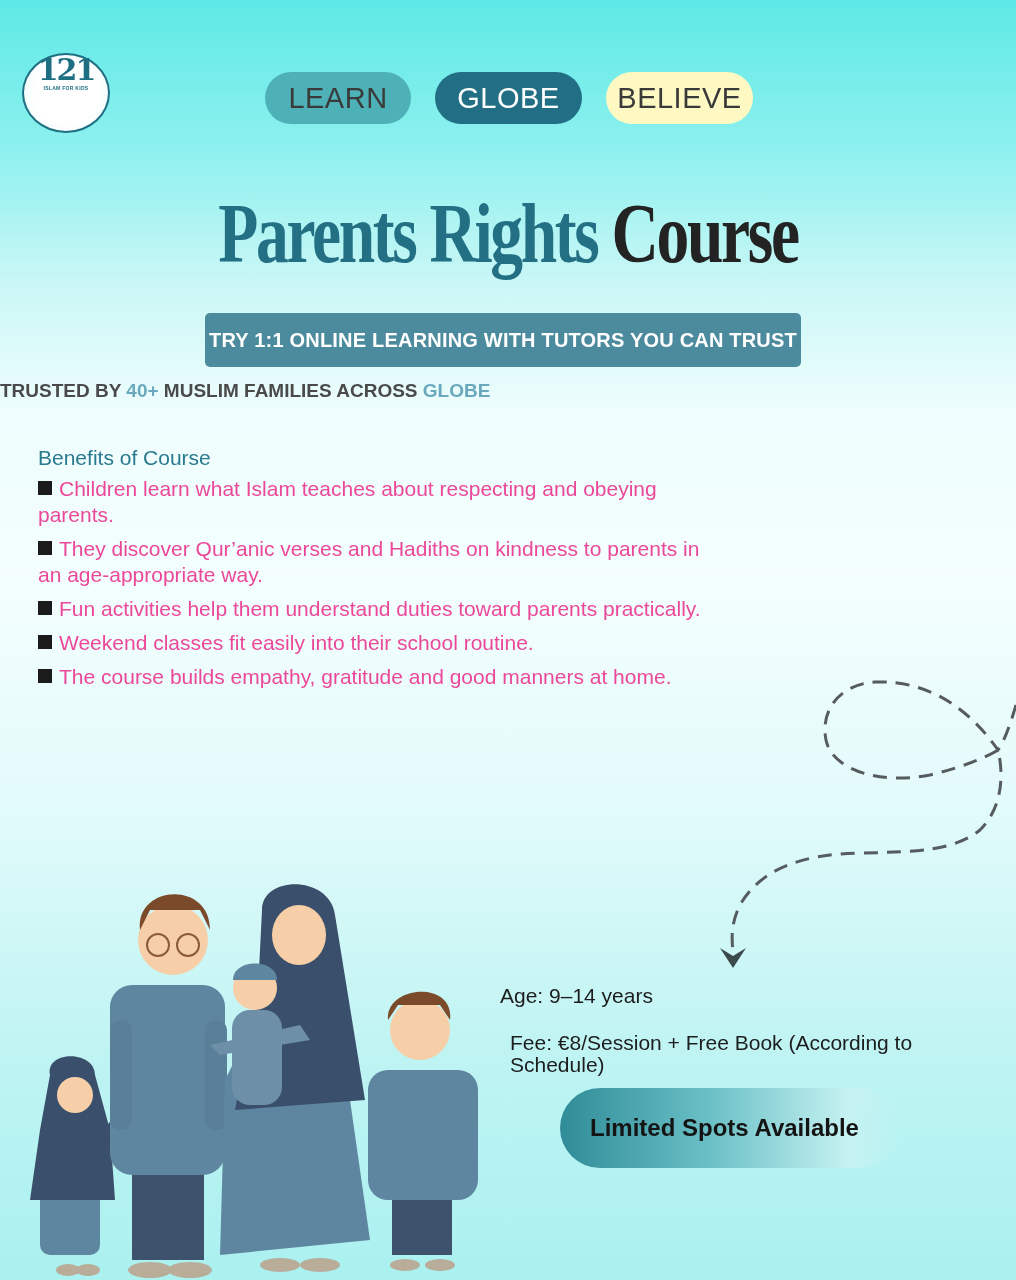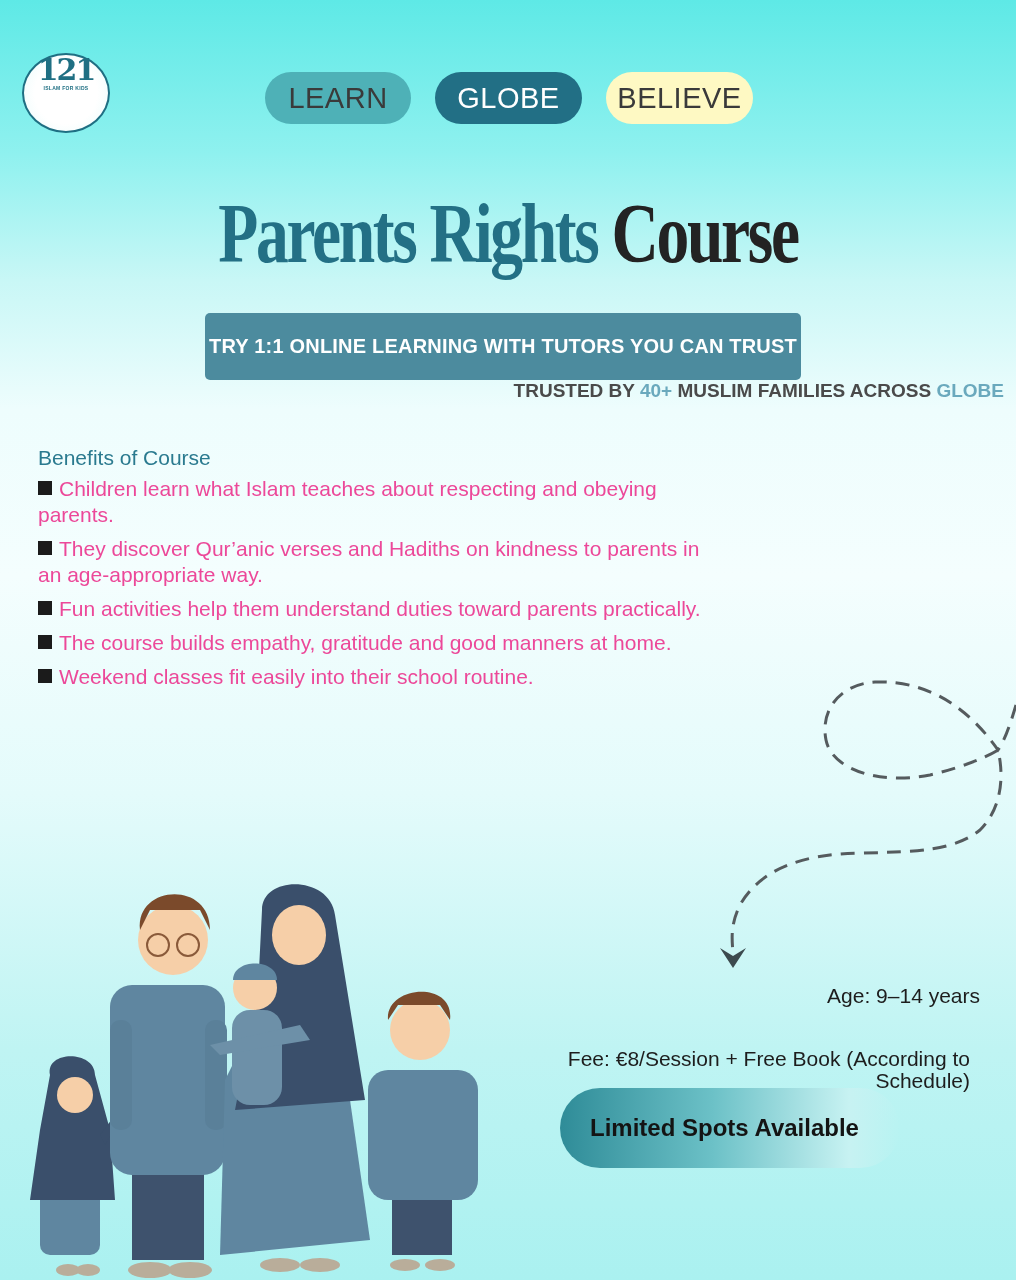--- a/index.html
+++ b/index.html
@@ -15,33 +15,33 @@
   .pill{height:52px;border-radius:26px;display:flex;align-items:center;justify-content:center;
     font-size:29px;font-weight:normal;letter-spacing:.5px;}
   .pill.learn{width:146px;background:#4eb1b7;color:#3a3a3a;}
   .pill.bond{width:147px;background:#226f85;color:#ffffff;}
   .pill.believe{width:147px;background:#fef9c3;color:#3a3a3a;}
   .title{position:absolute;top:186px;left:0;width:1016px;text-align:center;
     font-family:"Liberation Serif", serif;font-weight:bold;font-size:84px;letter-spacing:-3px;
     transform:scaleX(.78);transform-origin:center;line-height:96px;}
   .title .teal{color:#237085;}
   .title .dark{color:#232323;}
-  .cta{position:absolute;left:205px;top:313px;width:596px;height:67px;border-radius:5px;background:#4c8b9e;
+  .cta{position:absolute;left:205px;top:313px;width:596px;height:54px;border-radius:5px;background:#4c8b9e;
     color:#fff;font-size:20px;font-weight:bold;display:flex;align-items:center;justify-content:center;letter-spacing:.2px;}
-  .trusted{position:absolute;top:380px;left:0;width:1004px;text-align:right;font-size:19px;font-weight:bold;color:#4a4a4a;}
+  .trusted{position:absolute;top:380px;left:0;width:1004px;text-align:left;font-size:19px;font-weight:bold;color:#4a4a4a;}
   .trusted .hl{color:#6aa9bd;}
   .benefits{position:absolute;left:38px;top:430px;width:680px;}
   .benefits h3{margin:16px 0 6px 0;font-size:21px;font-weight:normal;color:#2a7a8f;}
   .benefits ul{list-style:none;margin:0;padding:0;}
   .benefits li{font-size:21px;line-height:26px;color:#ec4899;margin-bottom:8px;}
   .benefits li .sq{display:inline-block;width:14px;height:14px;background:#1b1b1b;margin-right:7px;vertical-align:1px;}
   .arrow{position:absolute;left:700px;top:670px;}
-  .info{position:absolute;left:500px;top:980px;width:480px;text-align:right;color:#1d1d1d;}
+  .info{position:absolute;left:500px;top:980px;width:480px;text-align:left;color:#1d1d1d;}
   .info .age{font-size:21px;margin-top:4px;}
-  .info .fee{font-size:21px;line-height:22px;margin-top:40px;padding:0 10px;}
+  .info .fee{font-size:21px;line-height:22px;margin-top:24px;padding:0 10px;}
   .spots{position:absolute;left:560px;top:1088px;width:340px;height:80px;border-radius:40px;
     background:linear-gradient(90deg,#2f8c98 0%,#6cc1c7 45%,#c7f2f2 85%,rgba(200,244,244,0) 100%);
     display:flex;align-items:center;padding-left:30px;box-sizing:border-box;font-size:24px;font-weight:bold;color:#141414;}
   .family{position:absolute;left:0;top:870px;}
 </style>
 </head>
 <body>
 
 <div class="logo">
   <span class="num">121</span>
@@ -64,22 +64,22 @@
 <div class="trusted">
   <span>TRUSTED BY </span><span class="hl">40+</span><span> MUSLIM FAMILIES ACROSS </span><span class="hl">GLOBE</span>
 </div>
 
 <div class="benefits">
   <h3>Benefits of Course</h3>
   <ul>
     <li><span class="sq"></span><span>Children learn what Islam teaches about respecting and obeying parents.</span></li>
     <li><span class="sq"></span><span>They discover Qur’anic verses and Hadiths on kindness to parents in an age-appropriate way.</span></li>
     <li><span class="sq"></span><span>Fun activities help them understand duties toward parents practically.</span></li>
+    <li><span class="sq"></span><span>Weekend classes fit easily into their school routine.</span></li>
     <li><span class="sq"></span><span>The course builds empathy, gratitude and good manners at home.</span></li>
-    <li><span class="sq"></span><span>Weekend classes fit easily into their school routine.</span></li>
   </ul>
 </div>
 
 <svg class="arrow" width="316" height="310" viewBox="0 0 316 310">
   <path d="M316 35 C310 55 305 70 298 80 C270 40 230 10 175 12 C140 14 120 40 126 70 C132 100 180 115 230 105 C260 98 285 88 298 80 C305 110 300 140 280 160 C255 180 220 182 160 183 C100 184 60 200 40 235 C30 255 32 270 33 283" fill="none" stroke="#555b5e" stroke-width="3" stroke-dasharray="14 9"></path>
   <path d="M20 278 L33 298 L46 278 L33 286 Z" fill="#3c4a4e"></path>
 </svg>
 
 <div class="info">
   <div class="age">Age: 9–14 years</div>

